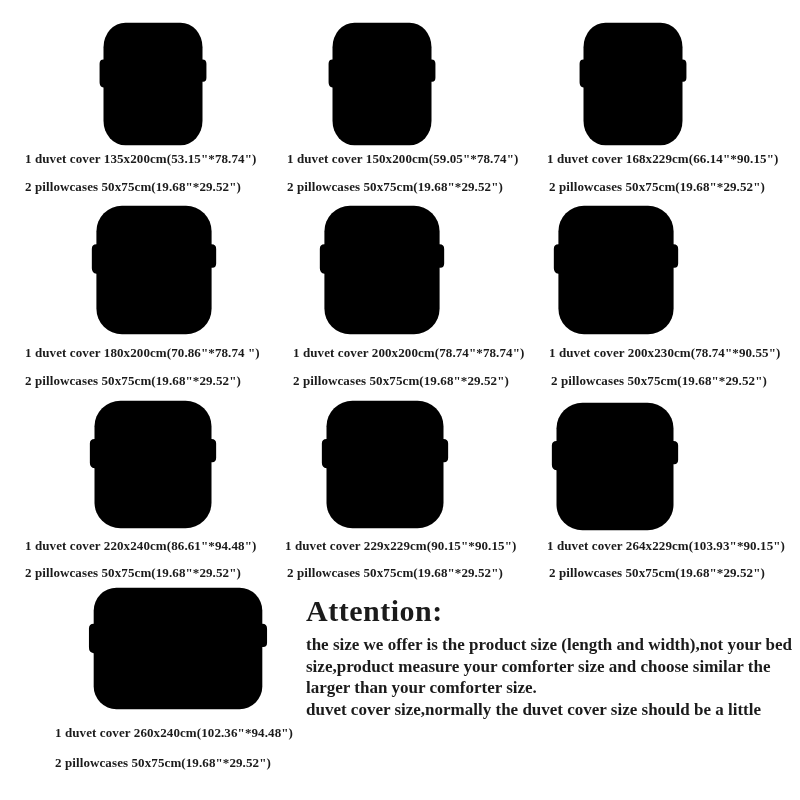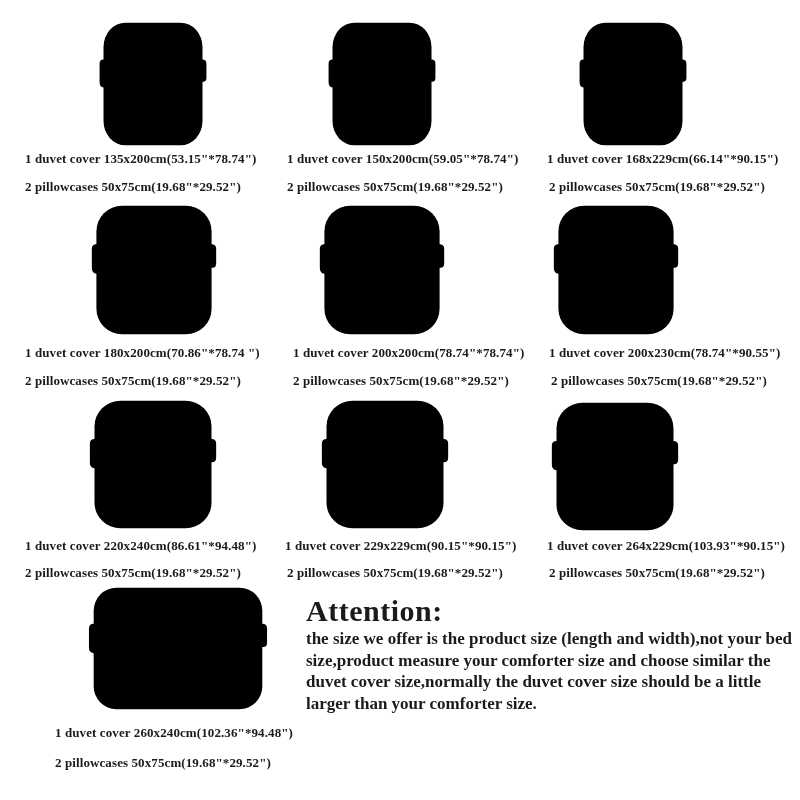--- a/index.html
+++ b/index.html
@@ -32,21 +32,21 @@
   .attention{
     position:absolute;
     left:306px;top:596px;
     width:488px;
   }
   .attention-title{
     font-size:30px;
     font-weight:bold;
     letter-spacing:0.5px;
     line-height:30px;
-    margin-bottom:2px;
+    margin-bottom:8px;
   }
   .attention-line{
     font-size:17px;
     font-weight:bold;
     line-height:21.5px;
     white-space:nowrap;
   }
   .hidden-defs{position:absolute;width:0;height:0;overflow:hidden;}
 </style>
 </head>
@@ -128,17 +128,17 @@
   <svg class="bed" style="left:88px;top:585px" width="180" height="127">
       <use href="#bed-wide"></use>
     </svg>
   <div class="lbl" style="left:55px;top:725px">1 duvet cover 260x240cm(102.36"*94.48")</div>
   <div class="lbl" style="left:55px;top:755px">2 pillowcases 50x75cm(19.68"*29.52")</div>
 
   <div class="attention">
     <div class="attention-title">Attention:</div>
     <div class="attention-line">the size we offer is the product size (length and width),not your bed</div>
     <div class="attention-line">size,product measure your comforter size and choose similar the</div>
+    <div class="attention-line">larger than your comforter size.</div>
     <div class="attention-line">duvet cover size,normally the duvet cover size should be a little</div>
-    <div class="attention-line">larger than your comforter size.</div>
   </div>
 
 </div>
 
 </body></html>

